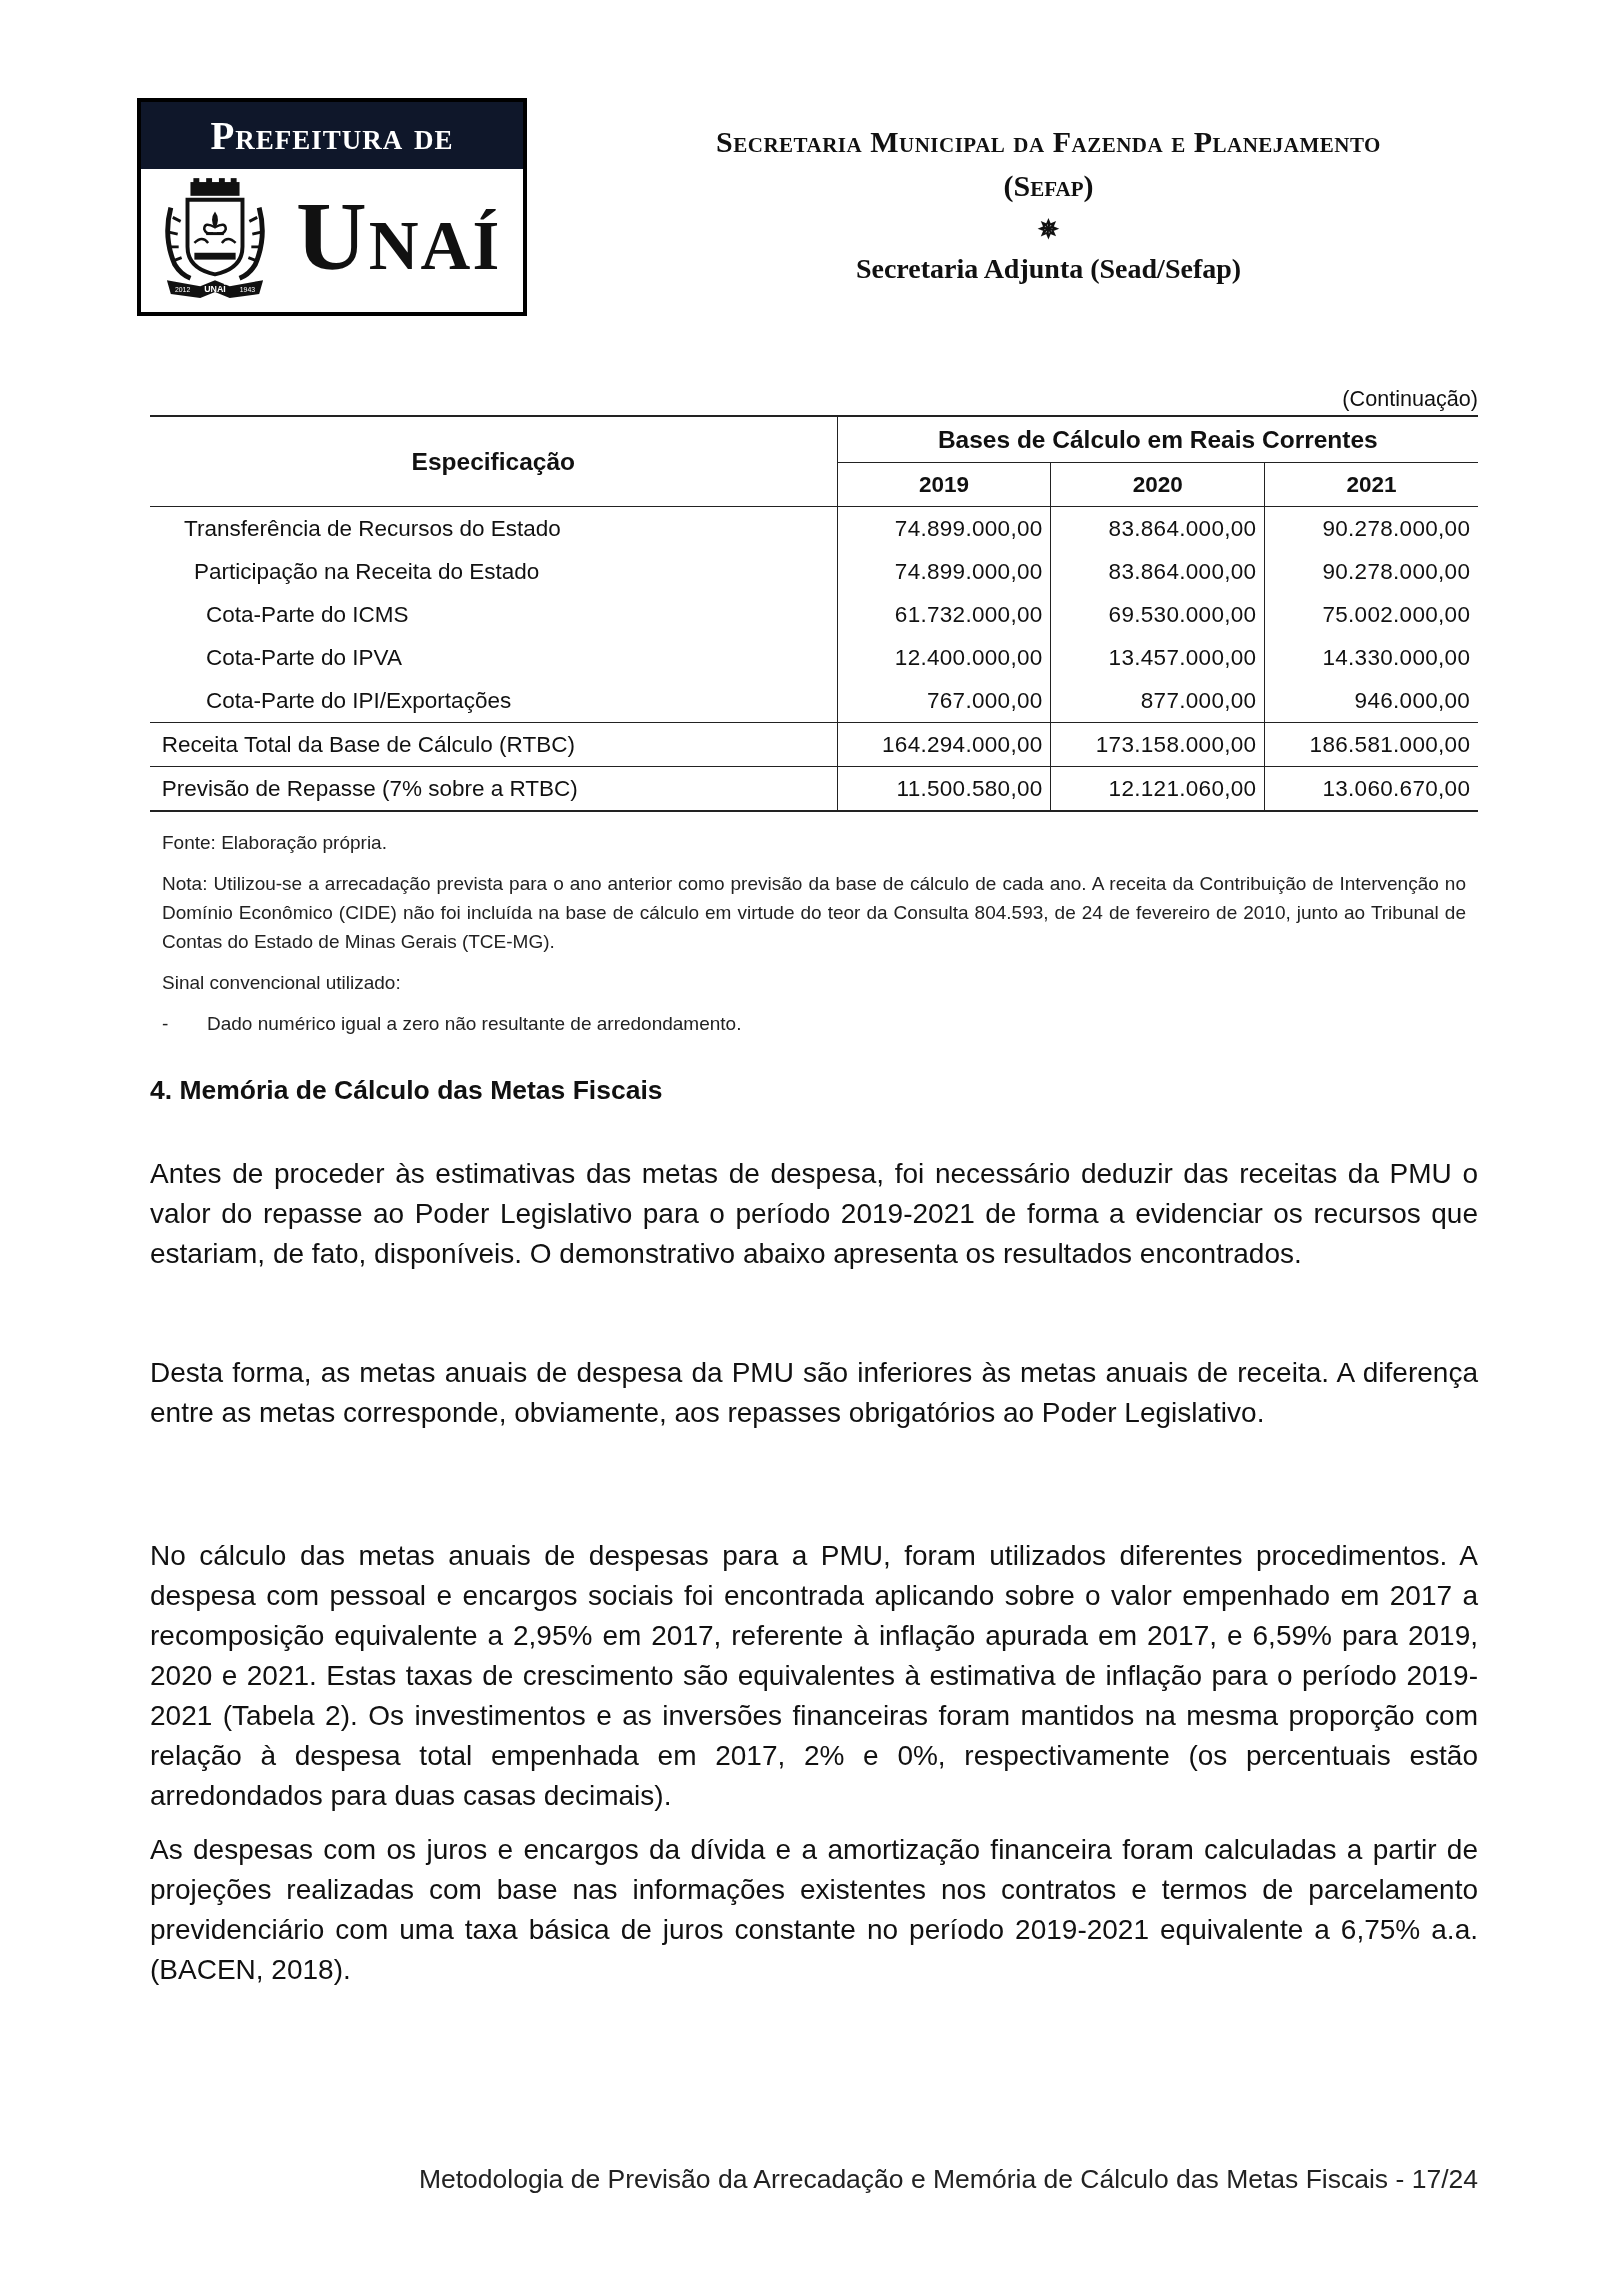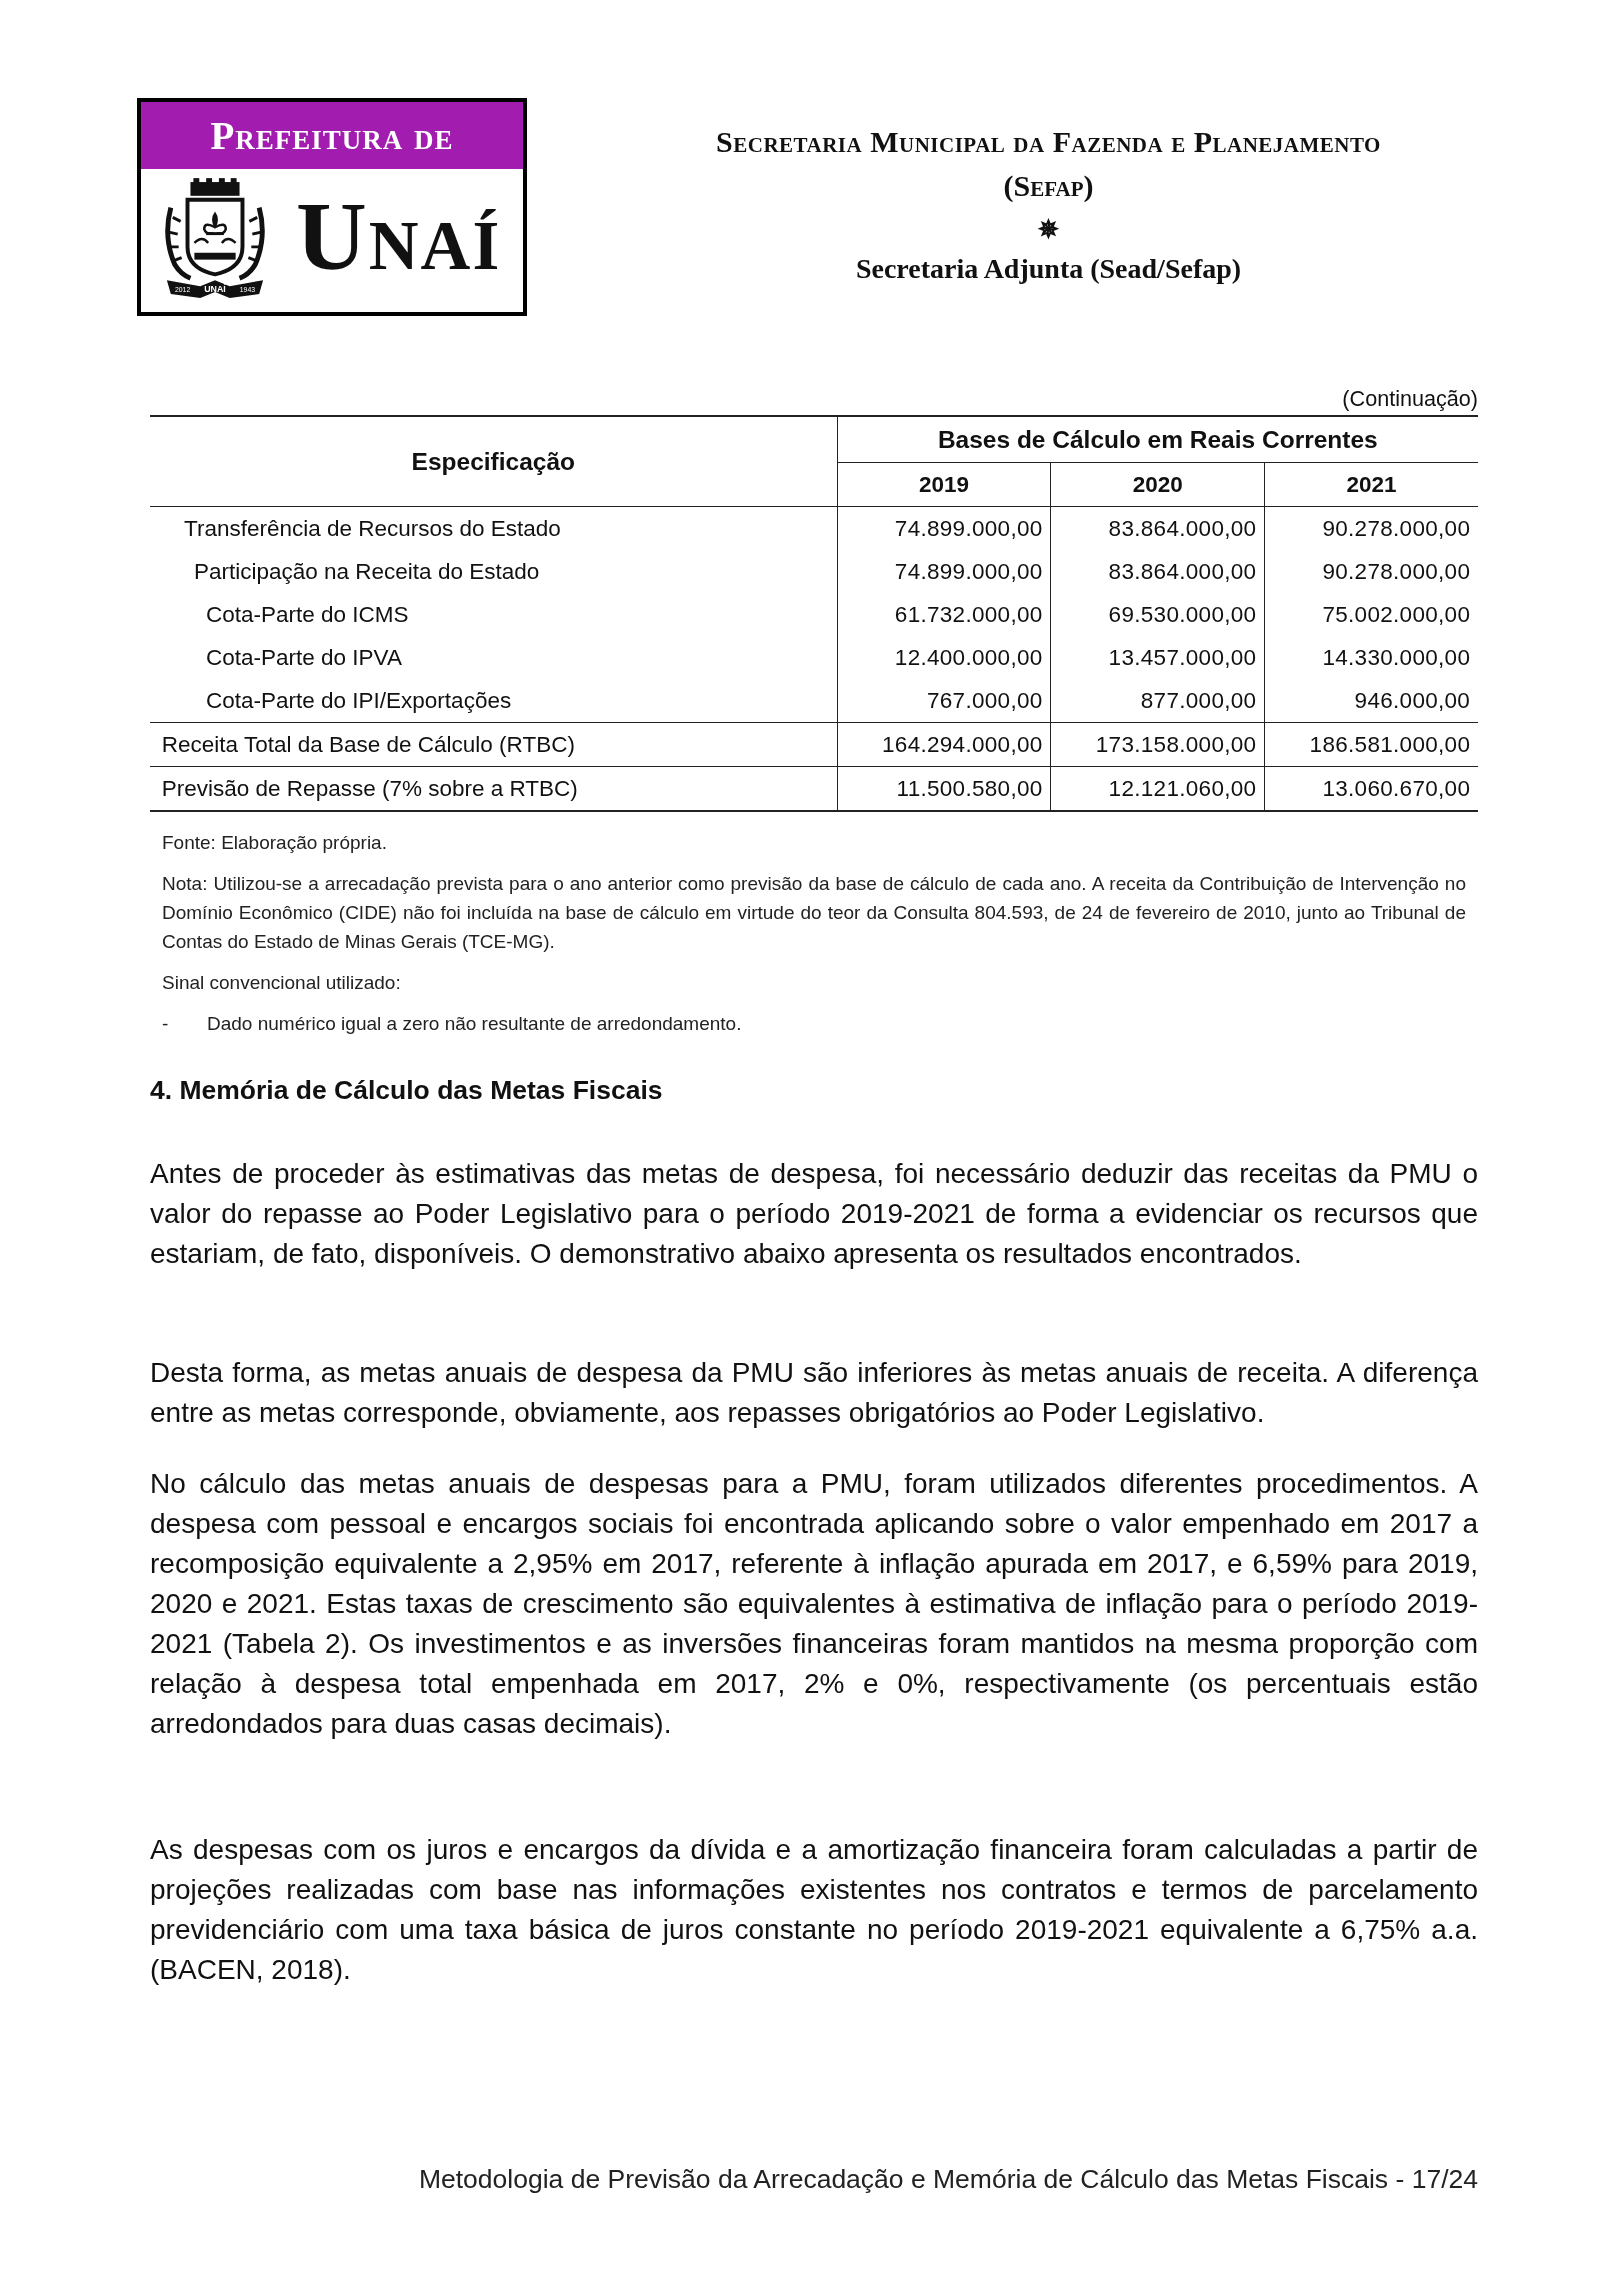--- a/index.html
+++ b/index.html
@@ -1,20 +1,20 @@
 <!DOCTYPE html>
 <html><head>
 <meta charset="utf-8">
 <style>
   html, body { margin: 0; padding: 0; background: #ffffff; }
   body { width: 1621px; height: 2293px; position: relative; overflow: hidden; color: #111; font-family: "Liberation Sans", "DejaVu Sans", sans-serif; }
 
   
   .logo { position: absolute; left: 137px; top: 98px; width: 390px; height: 218px; border: 4.9px solid #000; box-sizing: border-box; background: #fff; }
-  .logo .band { background: #a21caf; color: #fff; height: 67px; display: flex; align-items: center; justify-content: center; font-family: "Liberation Serif", "DejaVu Serif", serif; font-weight: bold; font-size: 39px; letter-spacing: 1px; font-variant: small-caps; }
+  .logo .band { background: #0f172a; color: #fff; height: 67px; display: flex; align-items: center; justify-content: center; font-family: "Liberation Serif", "DejaVu Serif", serif; font-weight: bold; font-size: 39px; letter-spacing: 1px; font-variant: small-caps; }
   .logo .crest { position: absolute; left: 19.6px; top: 76px; width: 108px; height: 123px; }
   .logo .city { position: absolute; left: 155px; top: 80px; font-family: "Liberation Serif", "DejaVu Serif", serif; font-weight: bold; font-size: 98px; line-height: 108px; font-variant: small-caps; letter-spacing: 2px; }
 
   .sec-title { position: absolute; left: 588px; width: 921px; text-align: center; font-family: "Liberation Serif", "DejaVu Serif", serif; font-weight: bold; color: #111; }
   .sec-title.t1 { top: 125px; font-size: 30px; font-variant: small-caps; letter-spacing: 0.5px; }
   .sec-title.t2 { top: 169px; font-size: 30px; font-variant: small-caps; }
   .sec-title.star { top: 214px; font-size: 25.5px; }
   .sec-title.t3 { top: 253px; font-size: 28px; }
 
   
@@ -37,21 +37,21 @@
 
   .notes { position: absolute; left: 150px; top: 816px; width: 1328px; font-size: 19px; line-height: 29px; color: #222; }
   .notes p { margin: 12px; text-align: justify; }
   .notes .dash { display: inline-block; width: 45px; }
 
   
   .section-title { position: absolute; left: 150px; top: 1075px; font-size: 26.5px; font-weight: bold; }
   .para { position: absolute; left: 150px; width: 1328px; font-size: 28px; line-height: 40px; text-align: justify; margin: 0; color: #111; }
   .p1 { top: 1154px; }
   .p2 { top: 1353px; }
-  .p3 { top: 1464px; }
+  .p3 { top: 1536px; }
   .p4 { top: 1830px; }
 
   .footer { position: absolute; right: 143px; top: 2164px; font-size: 26.5px; color: #222; }
 </style>
 </head>
 <body>
 
 <div class="logo">
   <div class="band">Prefeitura de</div>
   <svg class="crest" viewBox="0 0 110 125">

